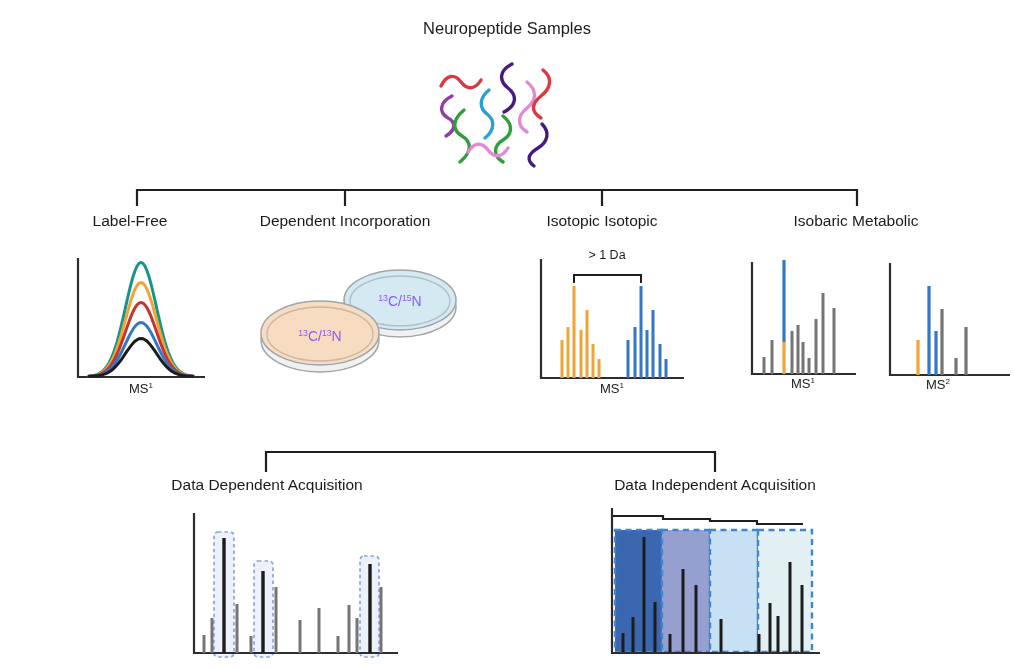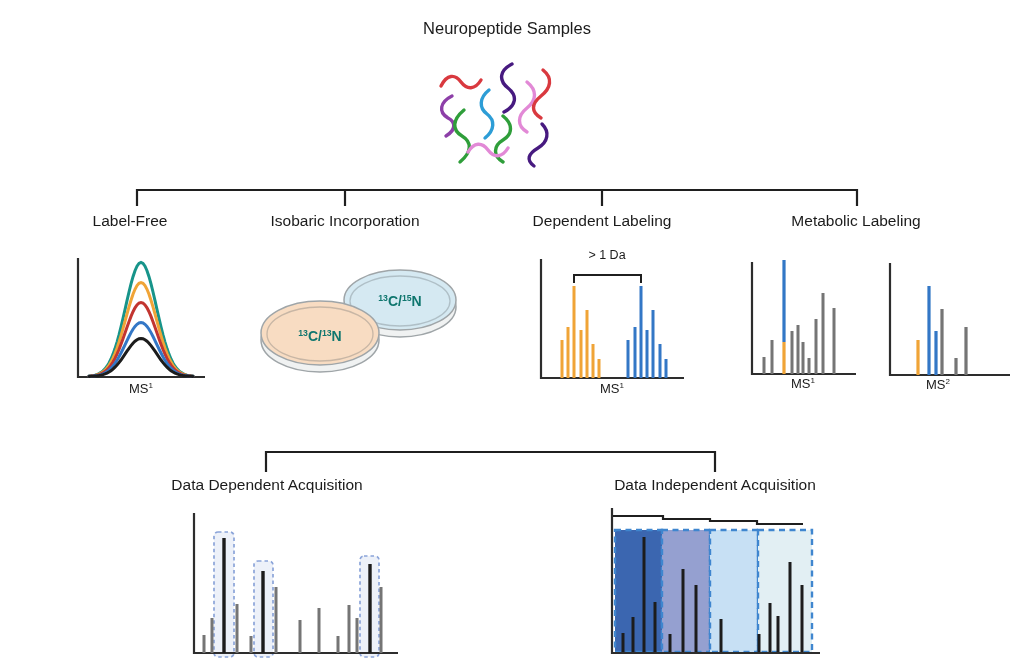--- a/index.html
+++ b/index.html
@@ -5,21 +5,21 @@
   html,body{margin:0;padding:0;background:#ffffff;}
   #canvas{position:relative;width:1015px;height:668px;background:#ffffff;overflow:hidden;
           font-family:"Liberation Sans",sans-serif;color:#1b1b1b;}
   #art{position:absolute;left:0;top:0;}
   .lbl{position:absolute;transform:translateX(-50%);white-space:nowrap;color:#1b1b1b;}
   .title{font-size:16.5px;}
   .branch{font-size:15.5px;}
   .acq{font-size:15.5px;}
   .ms{font-size:13px;text-align:right;}
   .ann{font-size:12.5px;}
-  .dish-lbl{position:absolute;transform:translate(-50%,-50%);white-space:nowrap;font-size:14px;color:#0f766e;font-weight:bold;}
+  .dish-lbl{position:absolute;transform:translate(-50%,-50%);white-space:nowrap;font-size:14px;color:#8b5cf6;}
   sup{font-size:0.62em;}
 </style>
 </head>
 <body>
 
 <div id="canvas">
   <svg id="art" width="1015" height="668">
       <path d="M441,86 C447,74 455,74 461,82 C467,90 475,90 481,80" stroke="#d9393f" stroke-width="3.4" fill="none" stroke-linecap="round"></path>
       <path d="M512,64 C500,70 498,80 508,88 C518,96 516,106 504,112" stroke="#471a80" stroke-width="3.4" fill="none" stroke-linecap="round"></path>
       <path d="M527,82 C537,90 537,100 527,108 C517,116 517,126 527,132" stroke="#e289d6" stroke-width="3.4" fill="none" stroke-linecap="round"></path>
@@ -116,23 +116,23 @@
       <rect x="757.5" y="634" width="3" height="18" fill="#1c1c1c"></rect>
       <rect x="768.5" y="603" width="3" height="49" fill="#1c1c1c"></rect>
       <rect x="776.5" y="616" width="3" height="36" fill="#1c1c1c"></rect>
       <rect x="788.5" y="562" width="3" height="90" fill="#1c1c1c"></rect>
       <rect x="800.5" y="585" width="3" height="67" fill="#1c1c1c"></rect>
     </svg>
 
   <div class="lbl title" style="left:507px;top:19px">Neuropeptide Samples</div>
 
   <div class="lbl branch" style="left:130px;top:212px">Label-Free</div>
-  <div class="lbl branch" style="left:345px;top:212px">Isobaric Incorporation</div>
-  <div class="lbl branch" style="left:602px;top:212px">Dependent Labeling</div>
-  <div class="lbl branch" style="left:856px;top:212px">Metabolic Labeling</div>
+  <div class="lbl branch" style="left:345px;top:212px">Dependent Incorporation</div>
+  <div class="lbl branch" style="left:602px;top:212px">Isotopic Isotopic</div>
+  <div class="lbl branch" style="left:856px;top:212px">Isobaric Metabolic</div>
 
   <div class="lbl ann" style="left:607px;top:248px">&gt; 1 Da</div>
 
   <div class="lbl ms" style="left:141px;top:381px"><span>MS</span><sup>1</sup></div>
   <div class="lbl ms" style="left:612px;top:381px"><span>MS</span><sup>1</sup></div>
   <div class="lbl ms" style="left:803px;top:376px"><span>MS</span><sup>1</sup></div>
   <div class="lbl ms" style="left:938px;top:377px"><span>MS</span><sup>2</sup></div>
 
   <div class="dish-lbl" style="left:320px;top:336px"><sup>13</sup><span>C/</span><sup>13</sup><span>N</span></div>
   <div class="dish-lbl" style="left:400px;top:301px"><sup>13</sup><span>C/</span><sup>15</sup><span>N</span></div>

